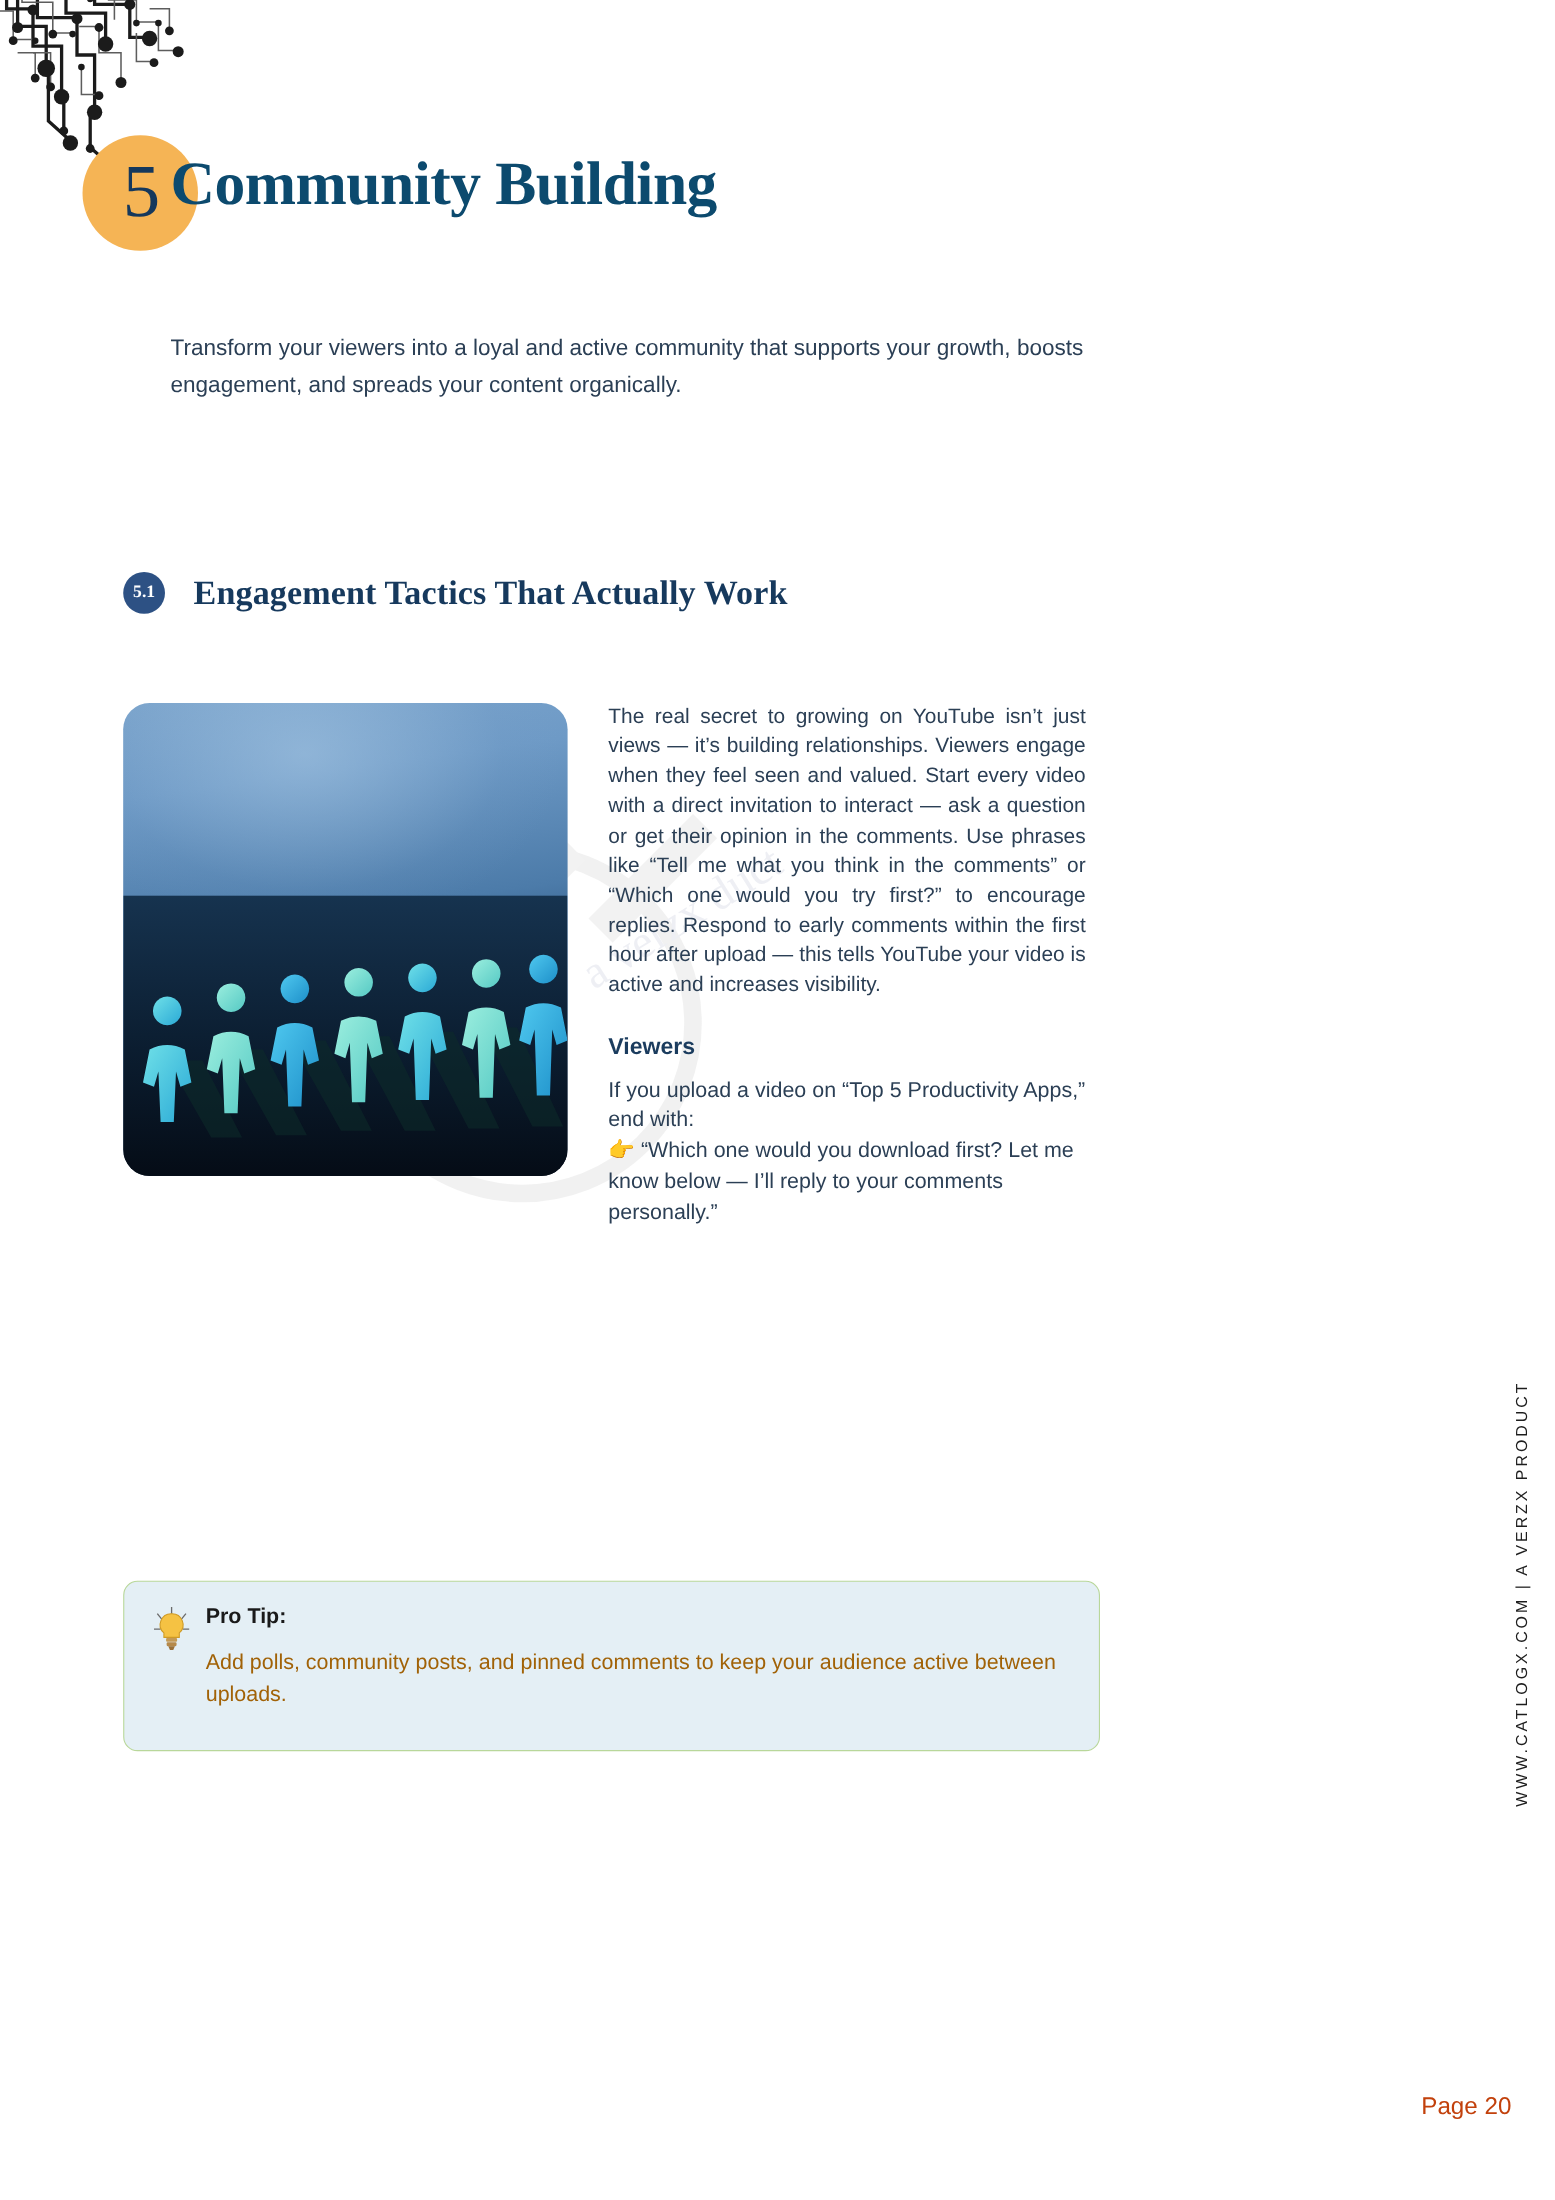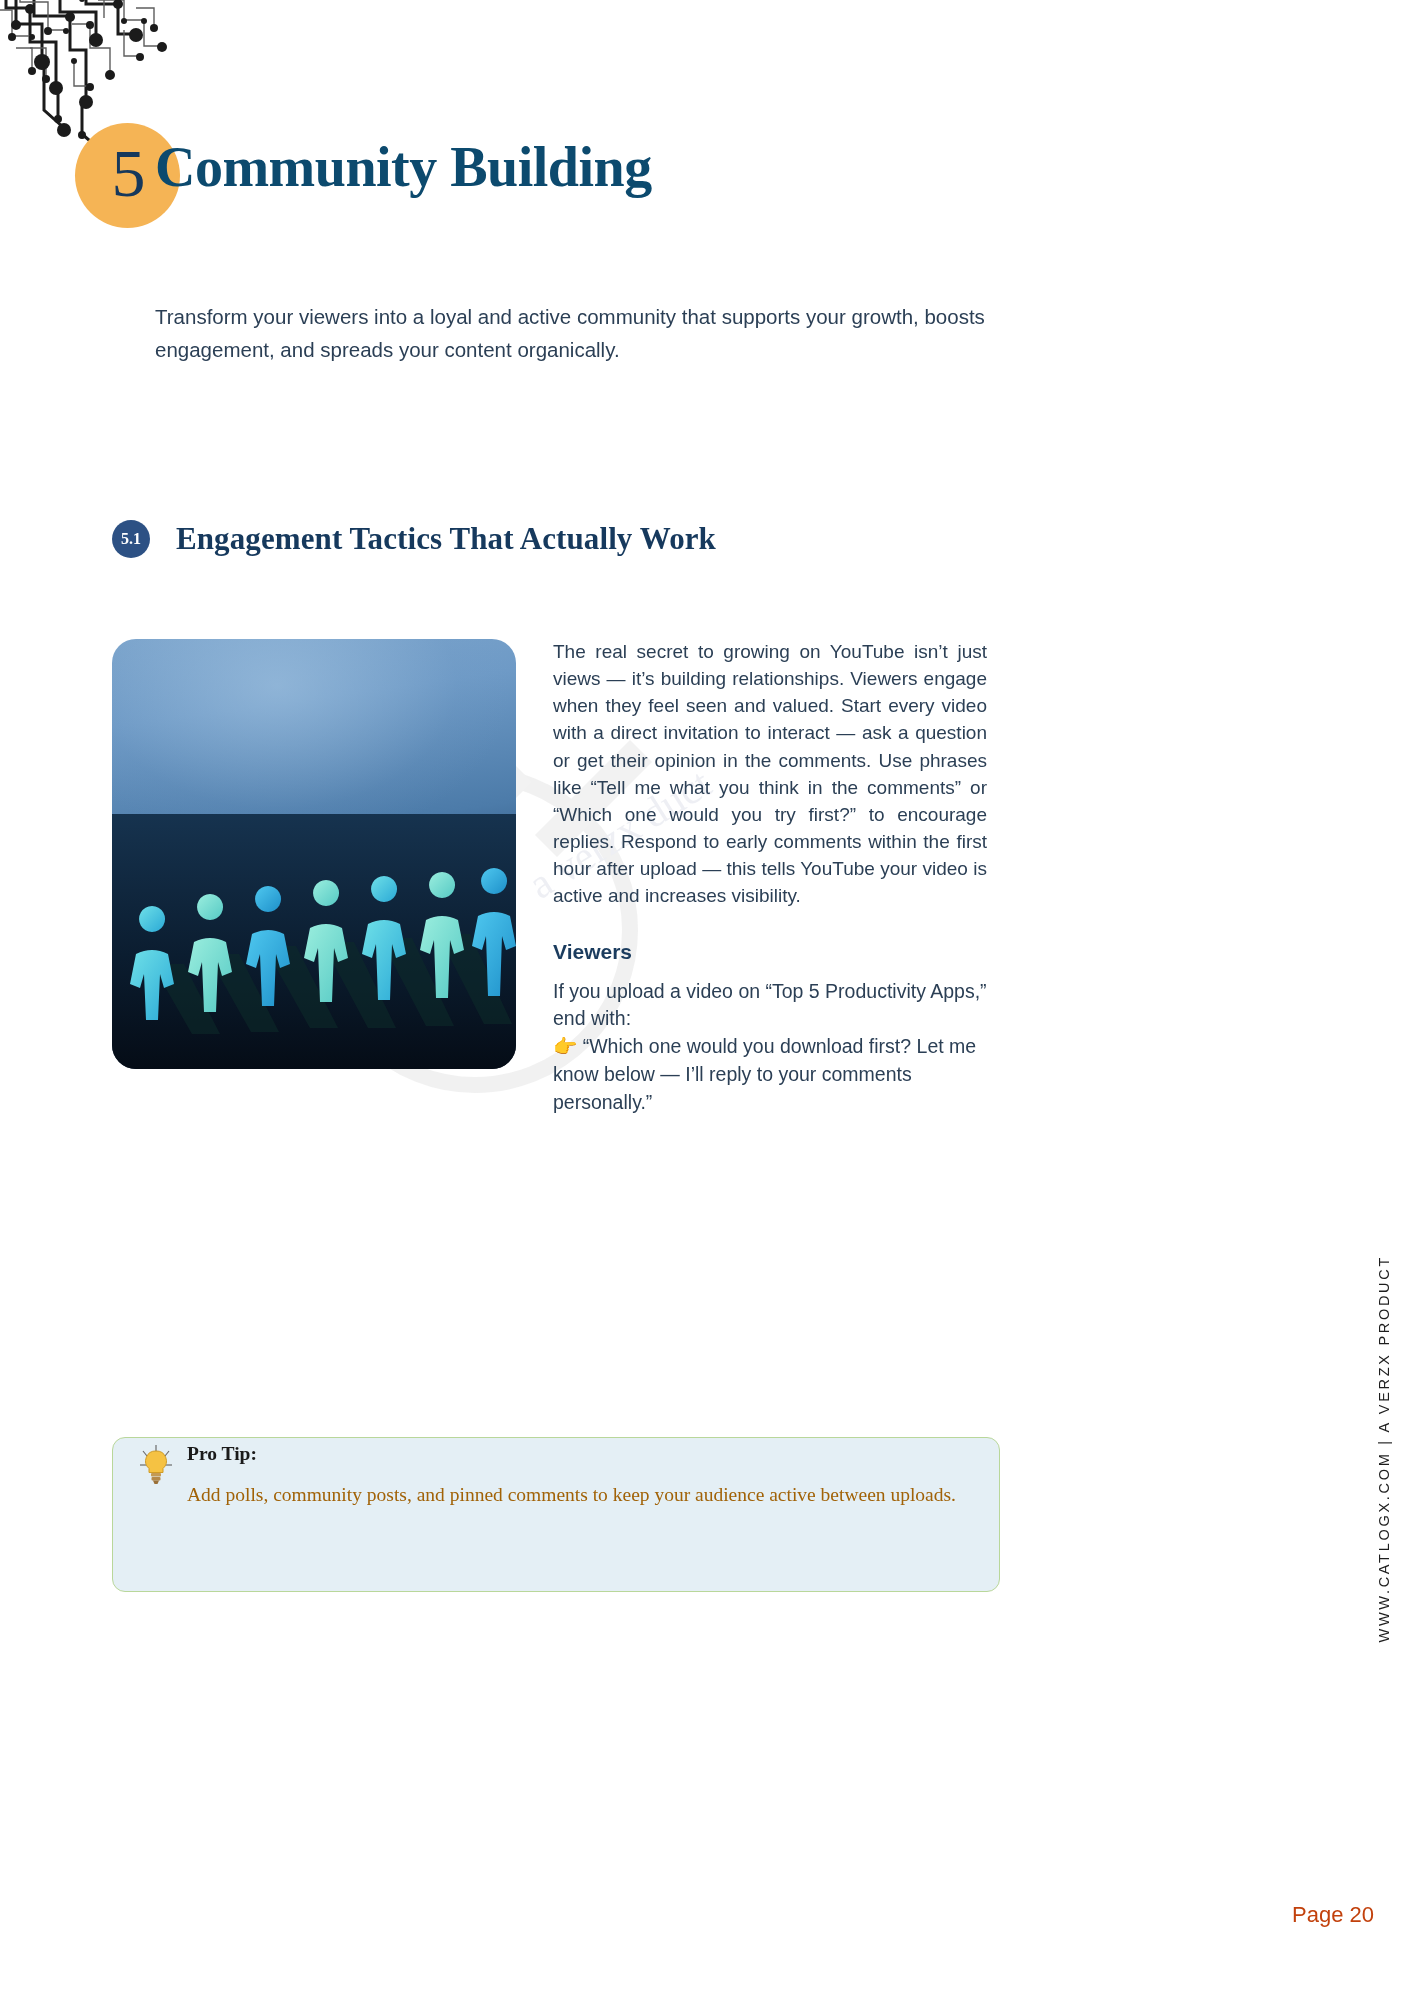--- a/index.html
+++ b/index.html
@@ -105,22 +105,21 @@
   .example-body .ln{ display:block; }
   .point{ color:#e9a83a; }
 
   
   .protip{
     position:absolute; left:112px; top:1437px;
     width:888px; height:155px;
     background:#e4eff5;
     border:1.5px solid #b9d79a;
     border-radius:13px;
-    padding:4px 24px 20px 26px;
-    font-family:Liberation Serif, serif;
+    padding:20px 24px 20px 26px;
   }
   .protip-inner{ display:flex; gap:14px; }
   .bulb{ flex:0 0 auto; width:34px; padding-top:2px; }
   .protip-text{ flex:1 1 auto; }
   .protip-title{
     font-size:19.5px; font-weight:700; color:#1a1a1a;
     line-height:1.2; margin-bottom:7px;
   }
   .protip-body{
     font-size:19.5px; line-height:1.45; color:#a16207;margin-top:16px;

